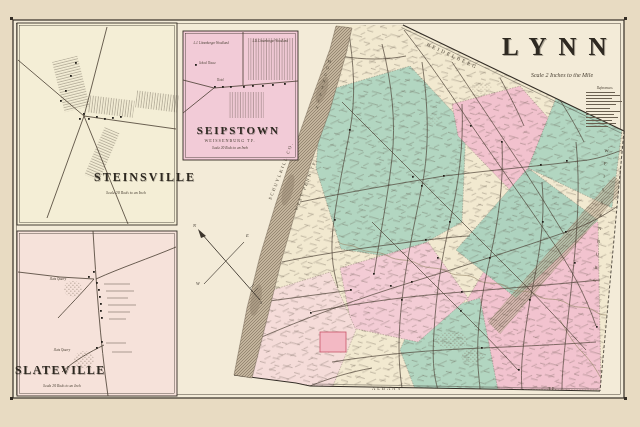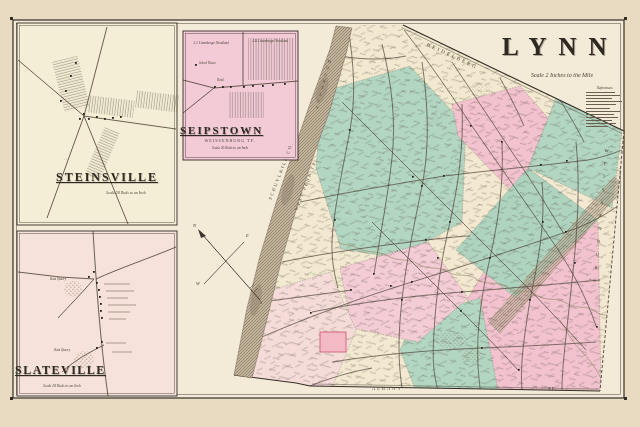--- a/index.html
+++ b/index.html
@@ -3,21 +3,21 @@
 <meta charset="utf-8">
 <style>
   html,body{margin:0;padding:0;background:#d8ccb4;}
   .page{position:relative;width:640px;height:427px;background:#e8dbc2;overflow:hidden;
         font-family:"Liberation Serif","DejaVu Serif",serif;}
   svg{position:absolute;left:0;top:0;}
   .lbl{position:absolute;color:#3e362c;white-space:nowrap;line-height:1.15;}
   .wrap{white-space:normal;text-align:center;}
   .big-title{font-size:25px;font-weight:bold;letter-spacing:12px;color:#2e2921;
              text-shadow:1px 1px 0 rgba(46,41,33,.35);}
-  .inset-title{font-weight:bold;color:#2e2921;text-shadow:.7px .7px 0 rgba(46,41,33,.3);text-align:left;text-decoration:underline;}
+  .inset-title{font-weight:bold;color:#2e2921;text-shadow:.7px .7px 0 rgba(46,41,33,.3);text-align:right;}
   .scale-note{font-style:italic;color:#4a4134;text-align:center;}
   .tiny{font-size:3.2px;font-style:italic;color:#4a4134;}
   .border-lbl{font-size:5px;letter-spacing:2.5px;color:#4d4436;}
   .vert{writing-mode:vertical-rl;text-orientation:upright;}
   .ref-box{position:absolute;left:584px;top:86px;width:42px;}
   .ref-title{font-size:3.6px;font-style:italic;text-align:center;color:#4a4134;margin-bottom:1px;}
   .ref-line{height:1px;background:#6a6050;margin:2.1px auto 0 2px;}
   .compass-lbl{font-size:4.5px;font-style:italic;color:#3c352c;}
 </style>
 </head>

